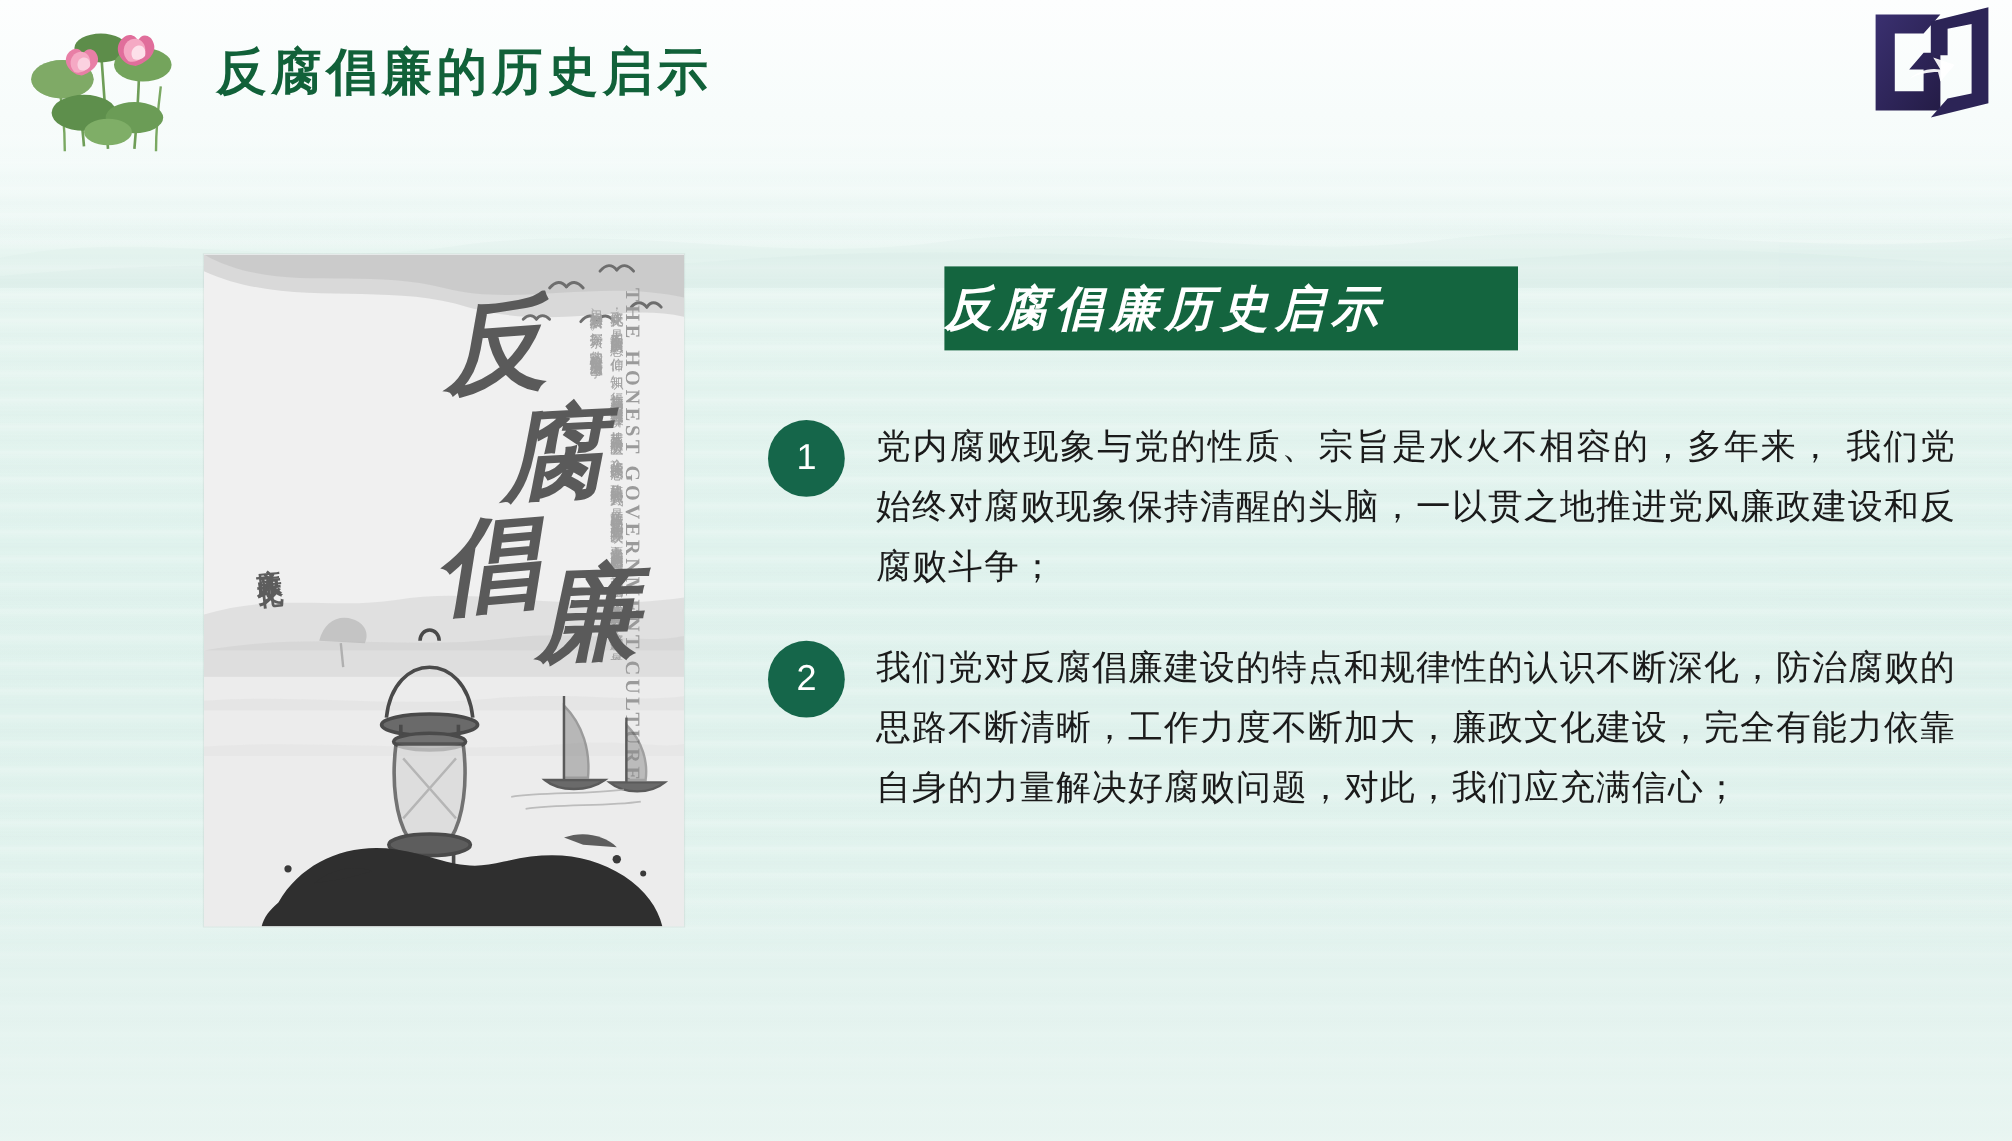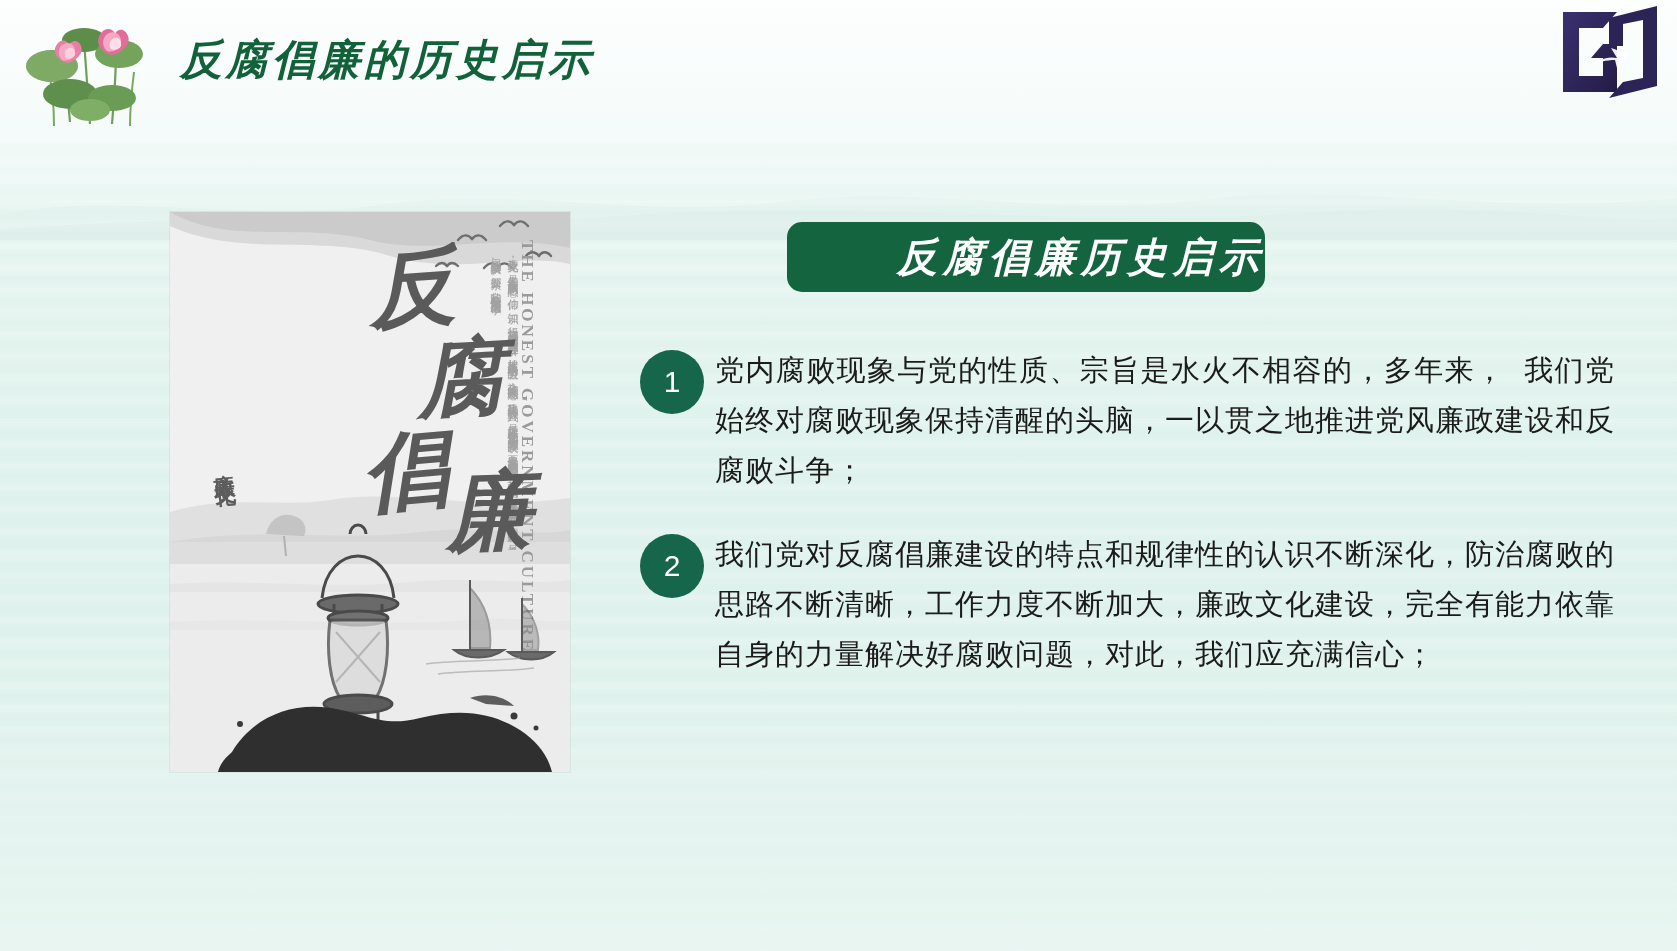--- a/index.html
+++ b/index.html
@@ -72,21 +72,20 @@
     width: 145px;
     height: 120px;
   }
   .page-title {
     position: absolute;
     left: 180px;
     top: 32px;
     font-family: "Liberation Serif", "DejaVu Serif", serif;
     font-size: 42px;
     font-weight: bold;
-    font-style: italic;
     letter-spacing: 4px;
     color: #116139;
     white-space: nowrap;
   }
   .brand-logo {
     position: absolute;
     right: 8px;
     top: 2px;
     width: 118px;
     height: 100px;
@@ -159,22 +158,21 @@
   
   .green-banner {
     position: absolute;
     left: 787px;
     top: 222px;
     width: 478px;
     height: 70px;
     background: #14653f;
     display: flex;
     align-items: center;
-    justify-content: flex-end;
-    border-radius: 15px;
+    justify-content: flex-start;
   }
   .green-banner-text {
     font-family: "Liberation Serif", "DejaVu Serif", serif;
     font-size: 40px;
     font-weight: bold;
     font-style: italic;
     letter-spacing: 6px;
     color: #ffffff;
     white-space: nowrap;
   }
@@ -199,22 +197,22 @@
     color: #ffffff;
     font-family: "Liberation Sans", "DejaVu Sans", sans-serif;
     font-size: 30px;
     font-weight: normal;
     display: flex;
     align-items: center;
     justify-content: center;
     margin-top: 2px;
   }
   .bullet-text {
-    margin-left: 11px;
-    font-family: Liberation Mono, monospace;
+    margin-left: 26px;
+    font-family: Liberation Sans, sans-serif;
     font-size: 29px;
     line-height: 50px;
     color: #1b1b1b;
     letter-spacing: 1px;
     text-align: justify;
     width: 900px;
   }
 </style>
 </head>
 <body>

